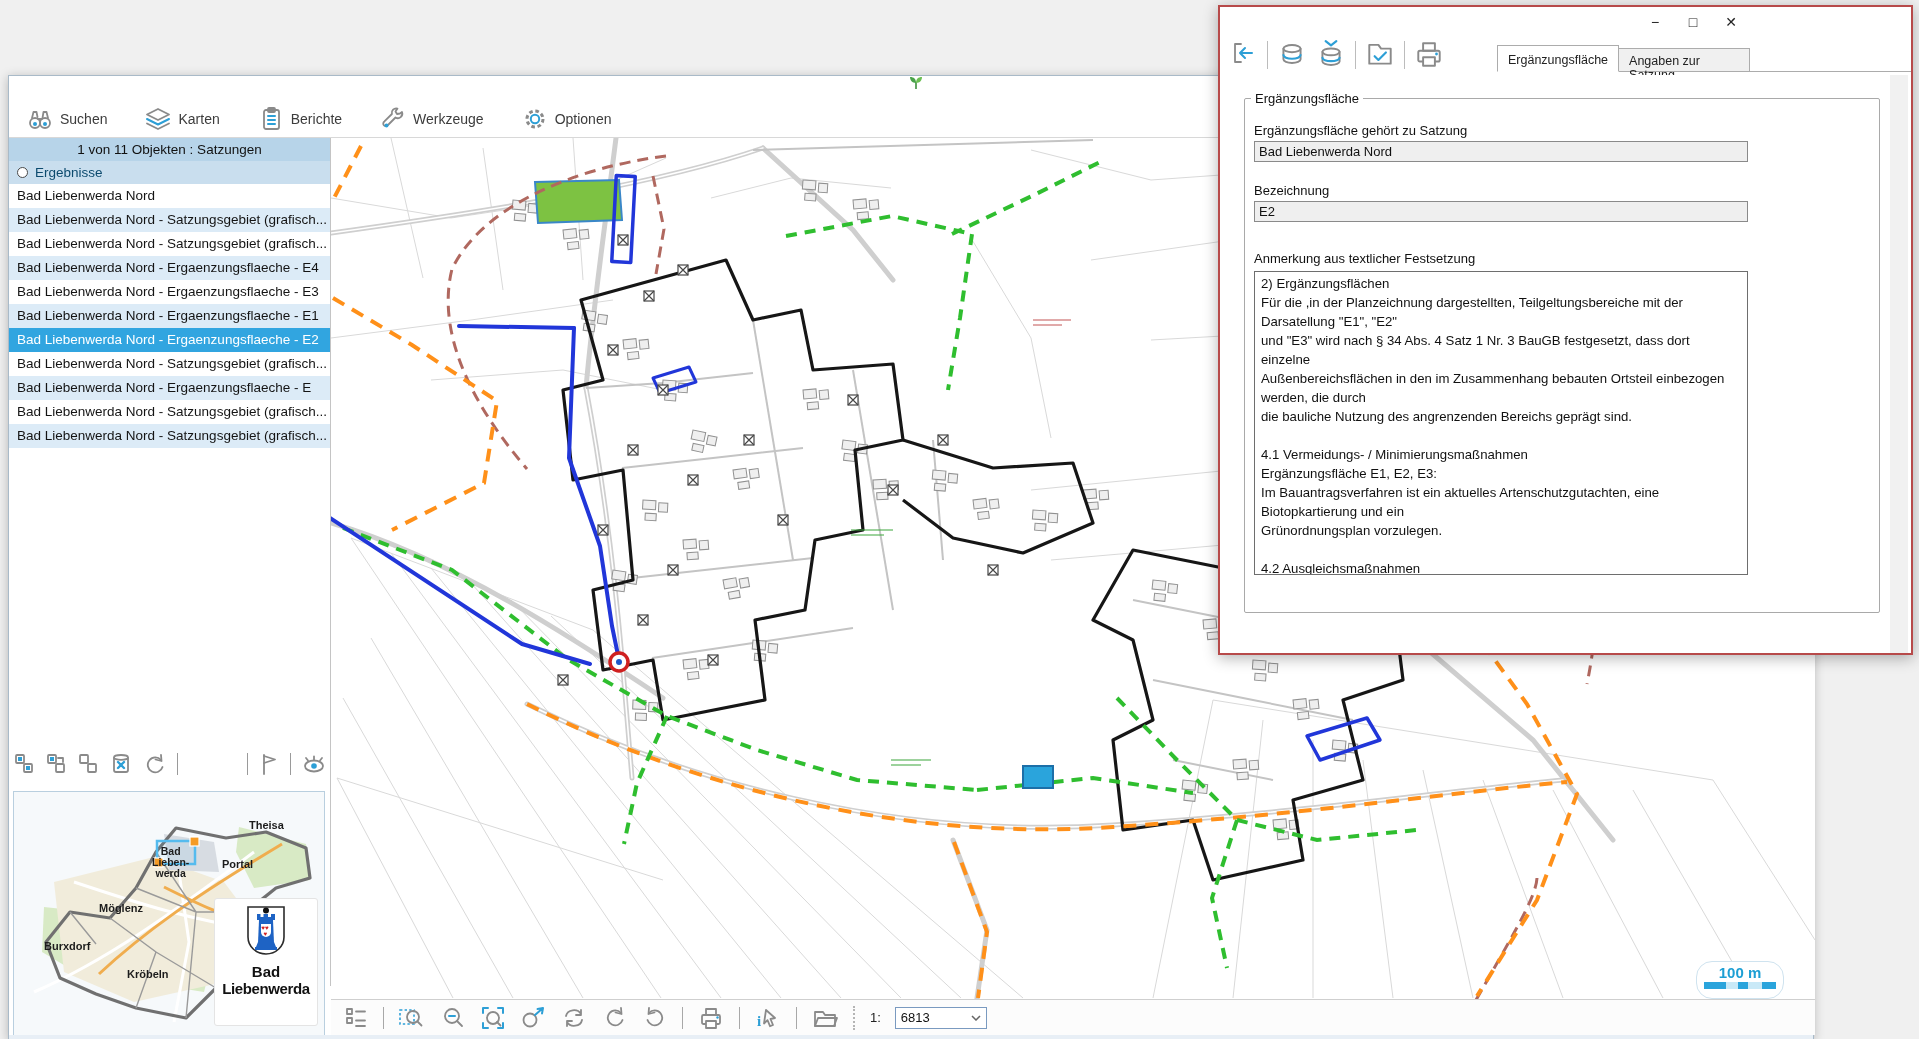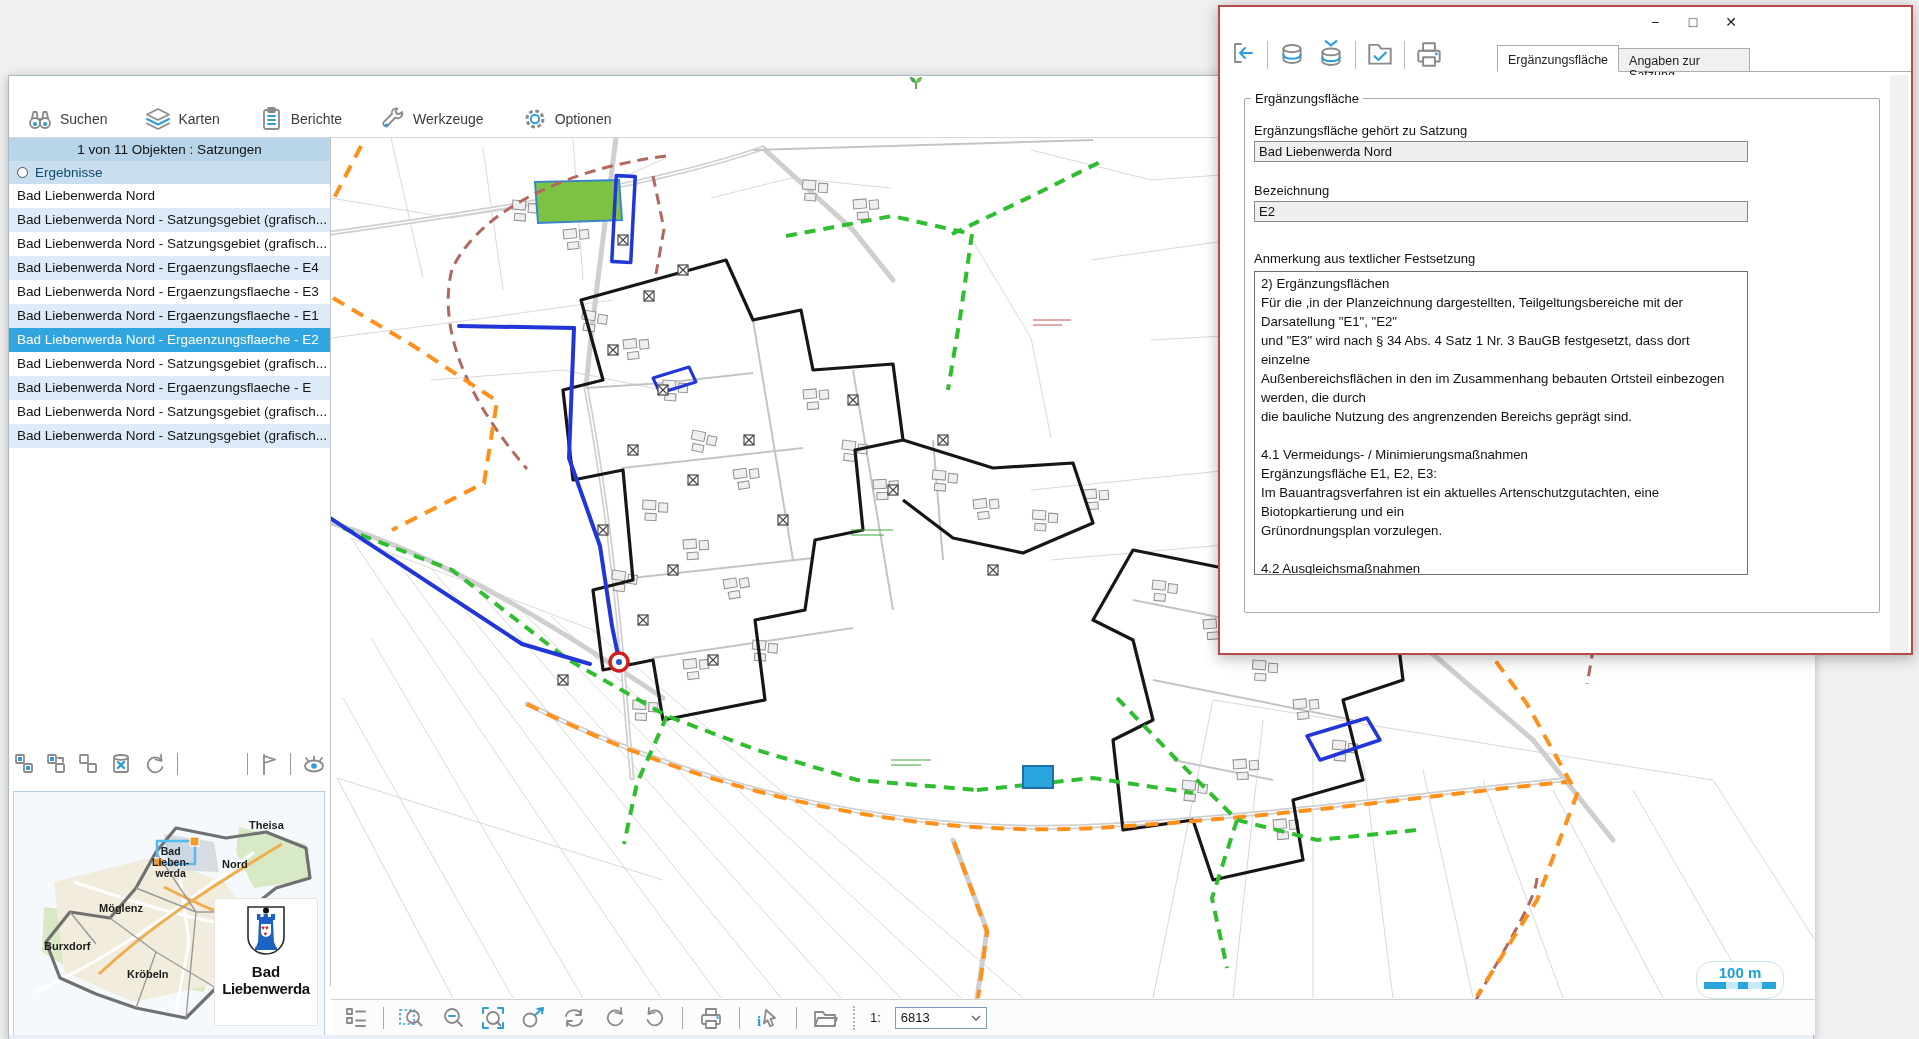--- a/index.html
+++ b/index.html
@@ -287,21 +287,21 @@
           <path d="M162,36 L212,46 L252,40 L292,56 L296,86 L262,96 L232,120 L256,150 L242,186 L202,196 L172,226 L122,216 L82,202 L46,186 L32,150 L56,120 L96,126 L122,96 L142,60 Z"></path>
         </g>
         <g stroke="#9a9a9a" stroke-width="1.4" fill="none">
           <path d="M122,96 L182,120 L232,120 M142,60 L182,120 M182,120 L172,226 M96,126 L142,160 L122,216 M142,160 L202,196 M232,120 L242,186 M56,120 L82,152"></path>
         </g>
         <rect x="143" y="49" width="38" height="23" fill="rgba(85,187,238,0.10)" stroke="#55bbee" stroke-width="2.5"></rect>
         <rect x="176" y="45" width="9" height="9" fill="#f59b25" stroke="#ffffff" stroke-width="1.2"></rect>
         <rect x="140" y="66" width="9" height="9" fill="#f59b25" stroke="#ffffff" stroke-width="1.2"></rect>
       </svg>
       <div class="ov-label" style="left:235px; top:27px;">Theisa</div>
-      <div class="ov-label" style="left:208px; top:66px;">Nord</div>
+      <div class="ov-label" style="left:208px; top:66px;">Portal</div>
       <div class="ov-label" style="left:85px; top:110px;">Möglenz</div>
       <div class="ov-label" style="left:30px; top:148px;">Burxdorf</div>
       <div class="ov-label" style="left:113px; top:176px;">Kröbeln</div>
       <div id="ov-center-label" style="left:138px; top:54px;">
         <div>Bad</div>
         <div>Lieben-</div>
         <div>werda</div>
       </div>
       <div id="city-box">
         <svg width="44" height="58" viewBox="0 0 44 58" style="margin:0 auto; display:block;">

